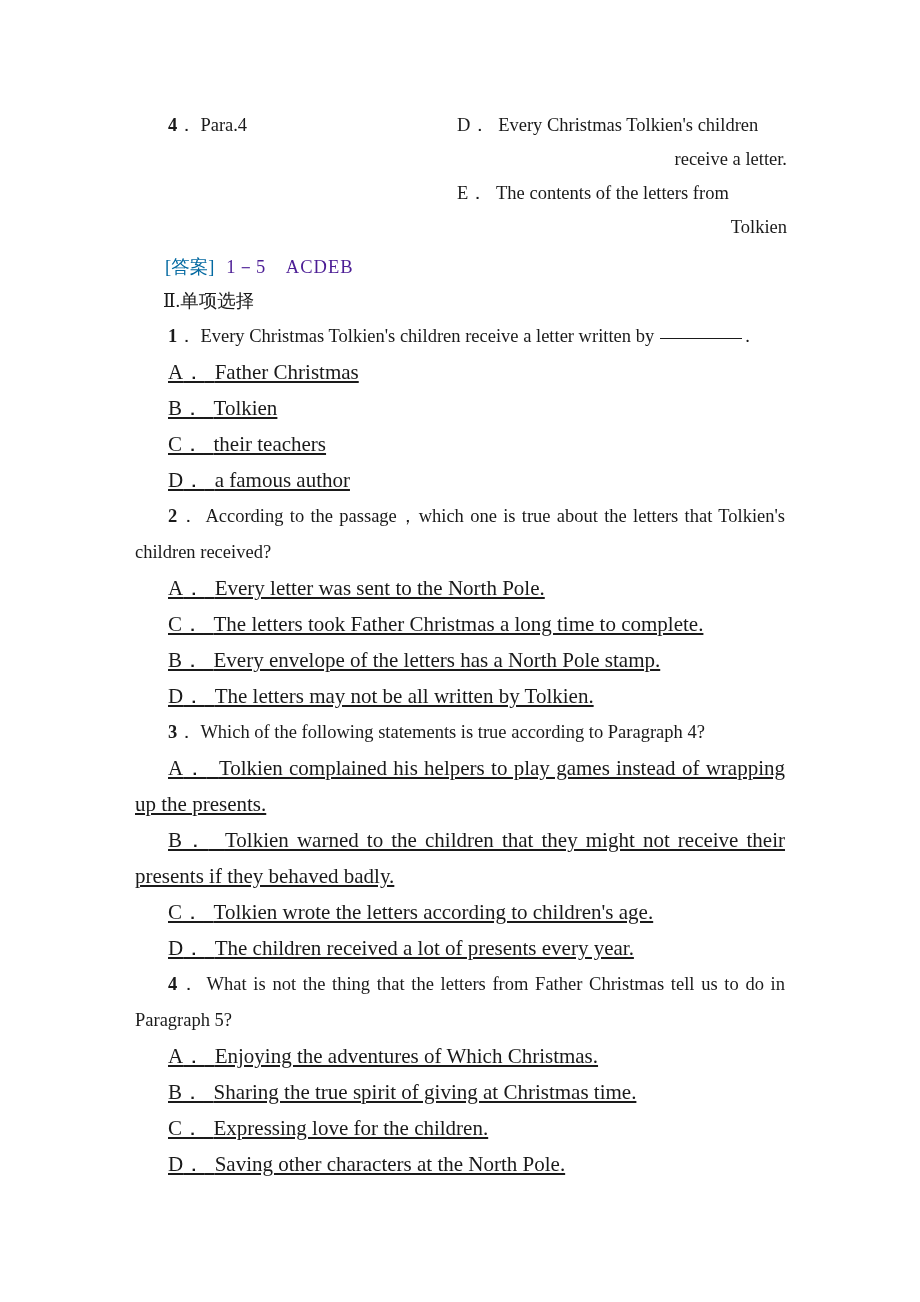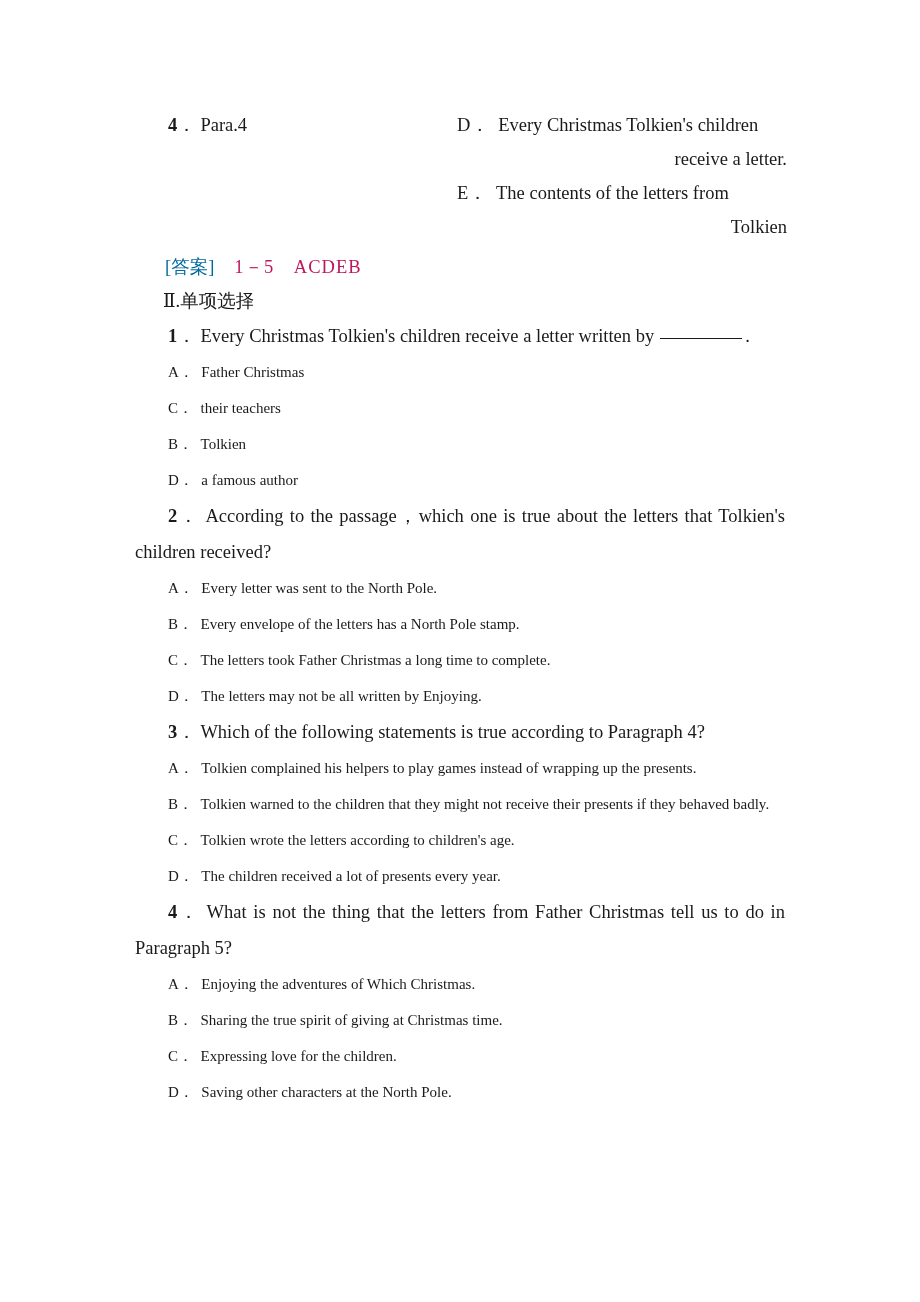--- a/index.html
+++ b/index.html
@@ -73,22 +73,22 @@
     font-size: 18.5px;
     line-height: 34px;
     margin-top: 6px;
     padding-left: 30px;
     white-space: nowrap;
   }
   .answer-tag {
     color: #0369a1;
   }
   .answer-body {
-    color: #be185d;
-    padding-left: 20px;
+    color: #4c1d95;
+    padding-left: 12px;
     letter-spacing: 1px;
   }
 
   
   .section-heading {
     font-size: 18.5px;
     line-height: 34px;
     padding-left: 28px;
     font-family: "Liberation Serif", "DejaVu Serif", serif;
   }
@@ -99,25 +99,26 @@
     line-height: 36px;
     text-indent: 33px;
     text-align: justify;
     text-justify: inter-word;
     width: 650px;
   }
   .q-item.nowrapline {
     text-align: left;
   }
   .opt-item {
-    font-size: 15px;
+    font-size: 21px;
     line-height: 36px;
     text-indent: 33px;
     text-align: justify;
     width: 650px;
+    text-decoration: underline;
   }
   .opt-item.single {
     text-align: left;
   }
   .blank-line {
     display: inline-block;
     width: 82px;
     border-bottom: 1.6px solid #1a1a1a;
     vertical-align: 3px;
     margin: 0 3px 0 6px;
@@ -159,43 +160,43 @@
 
     <div class="section-heading">Ⅱ.单项选择</div>
 
     <div class="q-item nowrapline">
       <span class="num-b">1</span><span class="sep">．</span>&nbsp;<span>Every Christmas Tolkien's children receive a letter written by</span><span class="blank-line"></span><span>.</span>
     </div>
     <div class="opt-item single">
       <span class="label-letter">A</span><span class="sep">．</span>&nbsp;&nbsp;<span>Father Christmas</span>
     </div>
     <div class="opt-item single">
+      <span class="label-letter">B</span><span class="sep">．</span>&nbsp;&nbsp;<span>Tolkien</span>
+    </div>
+    <div class="opt-item single">
       <span class="label-letter">C</span><span class="sep">．</span>&nbsp;&nbsp;<span>their teachers</span>
-    </div>
-    <div class="opt-item single">
-      <span class="label-letter">B</span><span class="sep">．</span>&nbsp;&nbsp;<span>Tolkien</span>
     </div>
     <div class="opt-item single">
       <span class="label-letter">D</span><span class="sep">．</span>&nbsp;&nbsp;<span>a famous author</span>
     </div>
 
     <div class="q-item">
       <span class="num-b">2</span><span class="sep">．</span>&nbsp;<span>According to the passage，which one is true about the letters that Tolkien's children received?</span>
     </div>
     <div class="opt-item single">
       <span class="label-letter">A</span><span class="sep">．</span>&nbsp;&nbsp;<span>Every letter was sent to the North Pole.</span>
     </div>
     <div class="opt-item single">
+      <span class="label-letter">C</span><span class="sep">．</span>&nbsp;&nbsp;<span>The letters took Father Christmas a long time to complete.</span>
+    </div>
+    <div class="opt-item single">
       <span class="label-letter">B</span><span class="sep">．</span>&nbsp;&nbsp;<span>Every envelope of the letters has a North Pole stamp.</span>
     </div>
     <div class="opt-item single">
-      <span class="label-letter">C</span><span class="sep">．</span>&nbsp;&nbsp;<span>The letters took Father Christmas a long time to complete.</span>
-    </div>
-    <div class="opt-item single">
-      <span class="label-letter">D</span><span class="sep">．</span>&nbsp;&nbsp;<span>The letters may not be all written by Enjoying.</span>
+      <span class="label-letter">D</span><span class="sep">．</span>&nbsp;&nbsp;<span>The letters may not be all written by Tolkien.</span>
     </div>
 
     <div class="q-item nowrapline">
       <span class="num-b">3</span><span class="sep">．</span>&nbsp;<span>Which of the following statements is true according to Paragraph 4?</span>
     </div>
     <div class="opt-item">
       <span class="label-letter">A</span><span class="sep">．</span>&nbsp;&nbsp;<span>Tolkien complained his helpers to play games instead of wrapping up the presents.</span>
     </div>
     <div class="opt-item">
       <span class="label-letter">B</span><span class="sep">．</span>&nbsp;&nbsp;<span>Tolkien warned to the children that they might not receive their presents if they behaved badly.</span>

